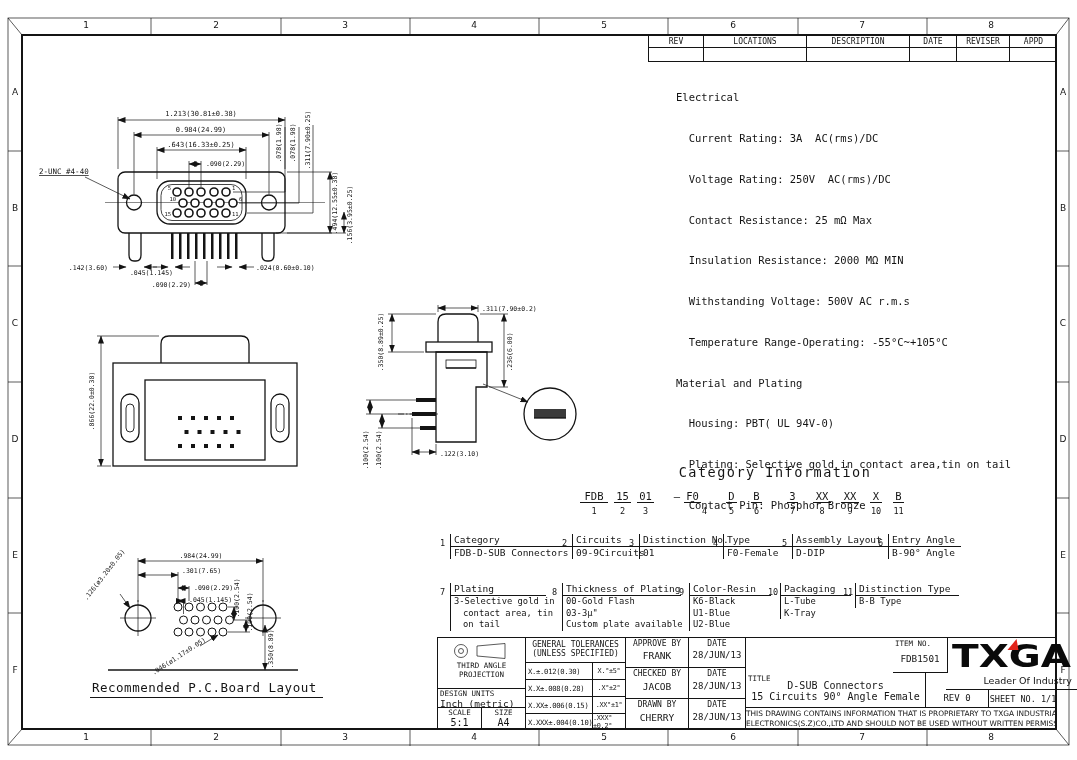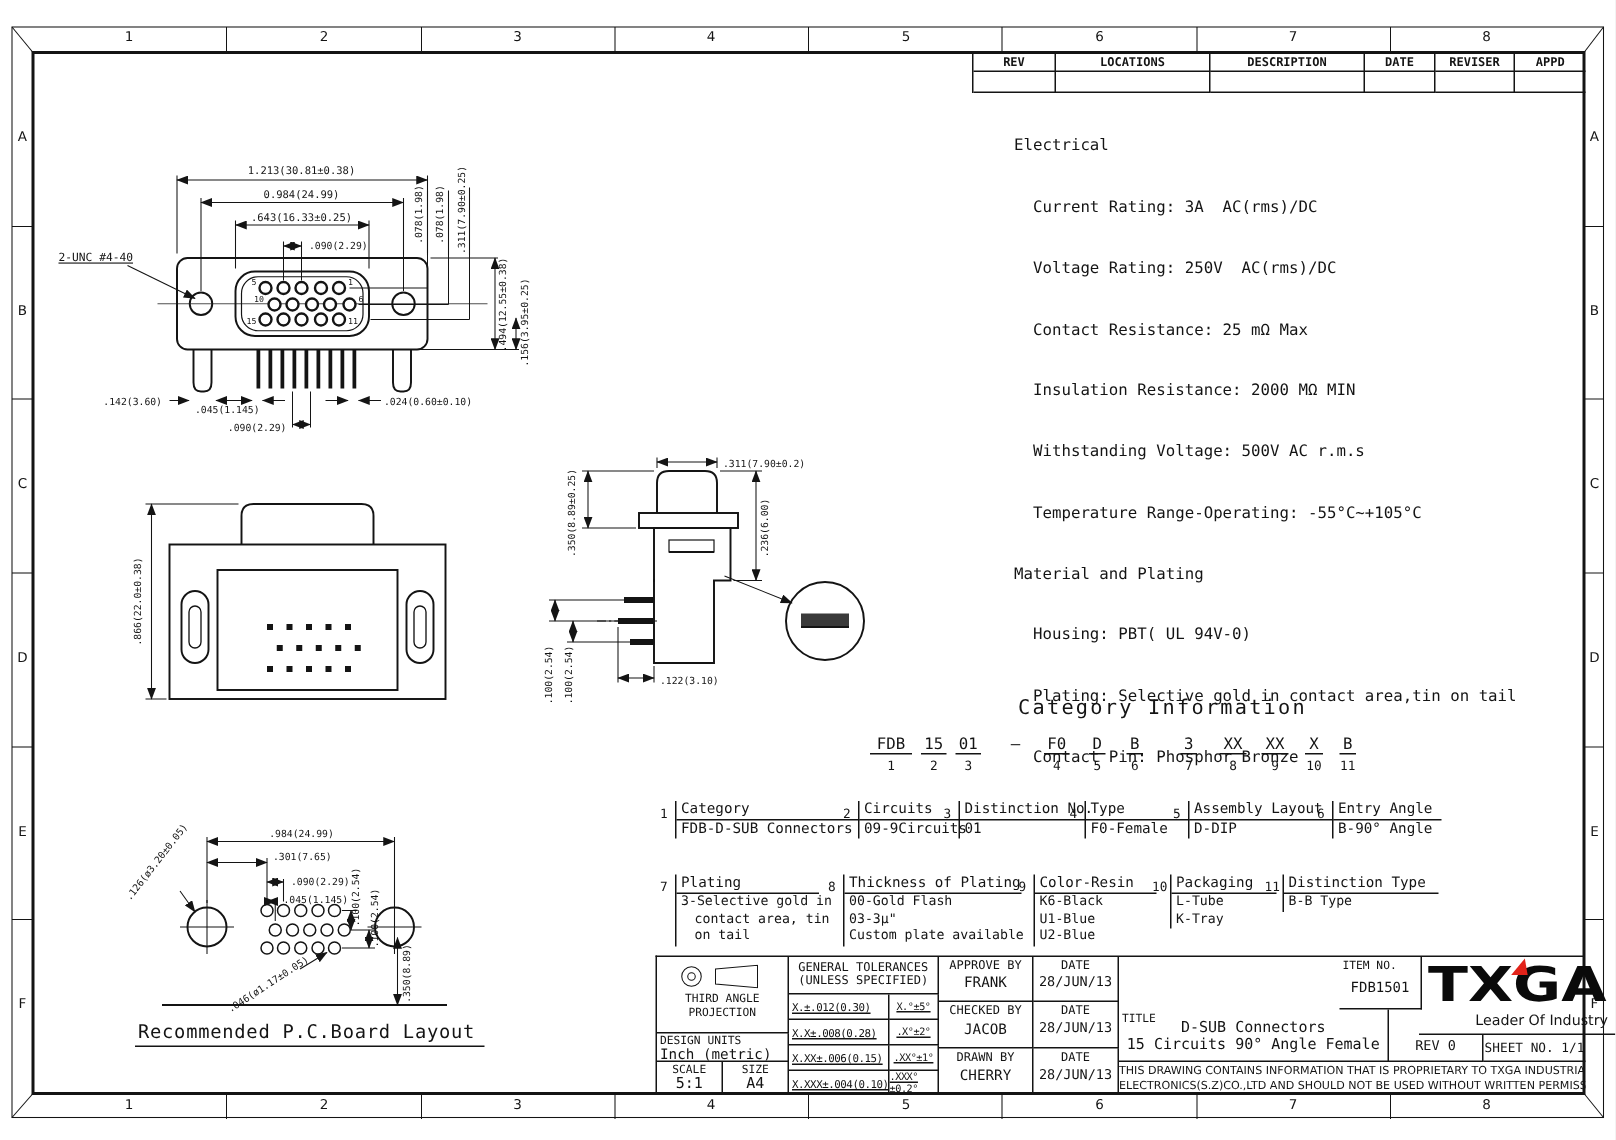--- a/index.html
+++ b/index.html
@@ -12,21 +12,21 @@
   .thin{stroke:#141414;stroke-width:0.7;fill:none;}
   .med{stroke:#141414;stroke-width:1.3;fill:none;}
   .dim{stroke:#141414;stroke-width:0.7;fill:none;}
   .fillb{fill:#141414;stroke:none;}
   .gridlab{position:absolute;font-size:9px;font-family:"DejaVu Sans",sans-serif;color:#141414;
            width:16px;text-align:center;}
   
   .revtab{position:absolute;left:648px;top:35px;width:408px;height:27px;
           border-left:1px solid #141414;display:grid;
           grid-template-columns:55px 103px 103px 47px 53px 47px;grid-template-rows:13px 14px;
-          font-size:8px;font-weight:bold;}
+          font-size:8px;}
   .revtab .hc{border-right:1px solid #141414;border-bottom:1px solid #141414;
               display:flex;align-items:center;justify-content:center;}
   .revtab .ec{border-right:1px solid #141414;border-bottom:1px solid #141414;}
   .revtab .nr{border-right:none;}
   
   .specs{position:absolute;left:676px;top:64px;font-size:10.5px;line-height:13.6px;white-space:pre;}
   
   .ordtitle{position:absolute;left:655px;top:464px;width:240px;text-align:center;
             font-size:13.5px;letter-spacing:1.5px;}
   .codewrap{position:absolute;left:580px;top:490px;width:345px;height:36px;}
@@ -39,21 +39,21 @@
   .ofline{font-size:9.5px;line-height:12px;padding-left:3px;white-space:nowrap;}
   .ofline.sm{font-size:8.8px;line-height:11.5px;}
   .ofnum{position:absolute;font-size:8.5px;}
   
   .tblock{position:absolute;left:437px;top:637px;width:619px;height:92px;
           border-top:1.5px solid #141414;border-left:1.5px solid #141414;box-sizing:border-box;}
   .cell{position:absolute;box-sizing:border-box;overflow:hidden;}
   .br{border-right:1px solid #141414;} .bb{border-bottom:1px solid #141414;}
   .lab8{font-size:8px;text-align:center;} .lab75{font-size:7.5px;}
   .ctr{text-align:center;}
-  .tolrow{font-size:7.2px;letter-spacing:-0.3px;display:flex;align-items:center;padding-left:2px;text-decoration:underline;}
+  .tolrow{font-size:7.2px;letter-spacing:-0.3px;display:flex;align-items:center;padding-left:2px;}
   .tolrow.deg{font-size:6.8px;justify-content:center;padding-left:0;}
   .prop{font-family:"DejaVu Sans",sans-serif;font-size:7.4px;line-height:10px;text-align:center;
         white-space:nowrap;padding-top:1px;}
   .logo-txt{position:absolute;left:6px;top:1px;font-family:"DejaVu Sans",sans-serif;font-weight:900;
             font-size:32px;line-height:34px;transform:scaleX(1.22);transform-origin:left;color:#0a0a0a;}
   .logo-tag{position:absolute;right:5px;top:37px;font-family:"DejaVu Sans",sans-serif;
             font-size:9.5px;color:#141414;}
   .logo-wedge{position:absolute;left:64px;top:1px;width:0;height:0;
               border-left:4px solid transparent;border-right:7px solid transparent;
               border-bottom:11px solid #e2231a;transform:skewX(-25deg);}
@@ -408,21 +408,21 @@
 
   <div class="pcbcap">Recommended P.C.Board Layout</div>
 
   <div class="ordtitle">Category Information</div>
 
   <div class="codewrap">
     <div class="oseg" style="left:0;width:28px">FDB</div>
     <div class="oseg" style="left:34px;width:17px">15</div>
     <div class="oseg" style="left:57px;width:17px">01</div>
     <div class="oseg nd" style="left:90px;width:14px">—</div>
-    <div class="oseg" style="left:116px;width:17px">F0</div>
+    <div class="oseg" style="left:104px;width:17px">F0</div>
     <div class="oseg" style="left:146px;width:11px">D</div>
     <div class="oseg" style="left:171px;width:11px">B</div>
     <div class="oseg" style="left:207px;width:11px">3</div>
     <div class="oseg" style="left:233px;width:18px">XX</div>
     <div class="oseg" style="left:261px;width:18px">XX</div>
     <div class="oseg" style="left:290px;width:12px">X</div>
     <div class="oseg" style="left:313px;width:11px">B</div>
     <div class="onum2" style="left:0;width:28px">1</div>
     <div class="onum2" style="left:34px;width:17px">2</div>
     <div class="onum2" style="left:57px;width:17px">3</div>

